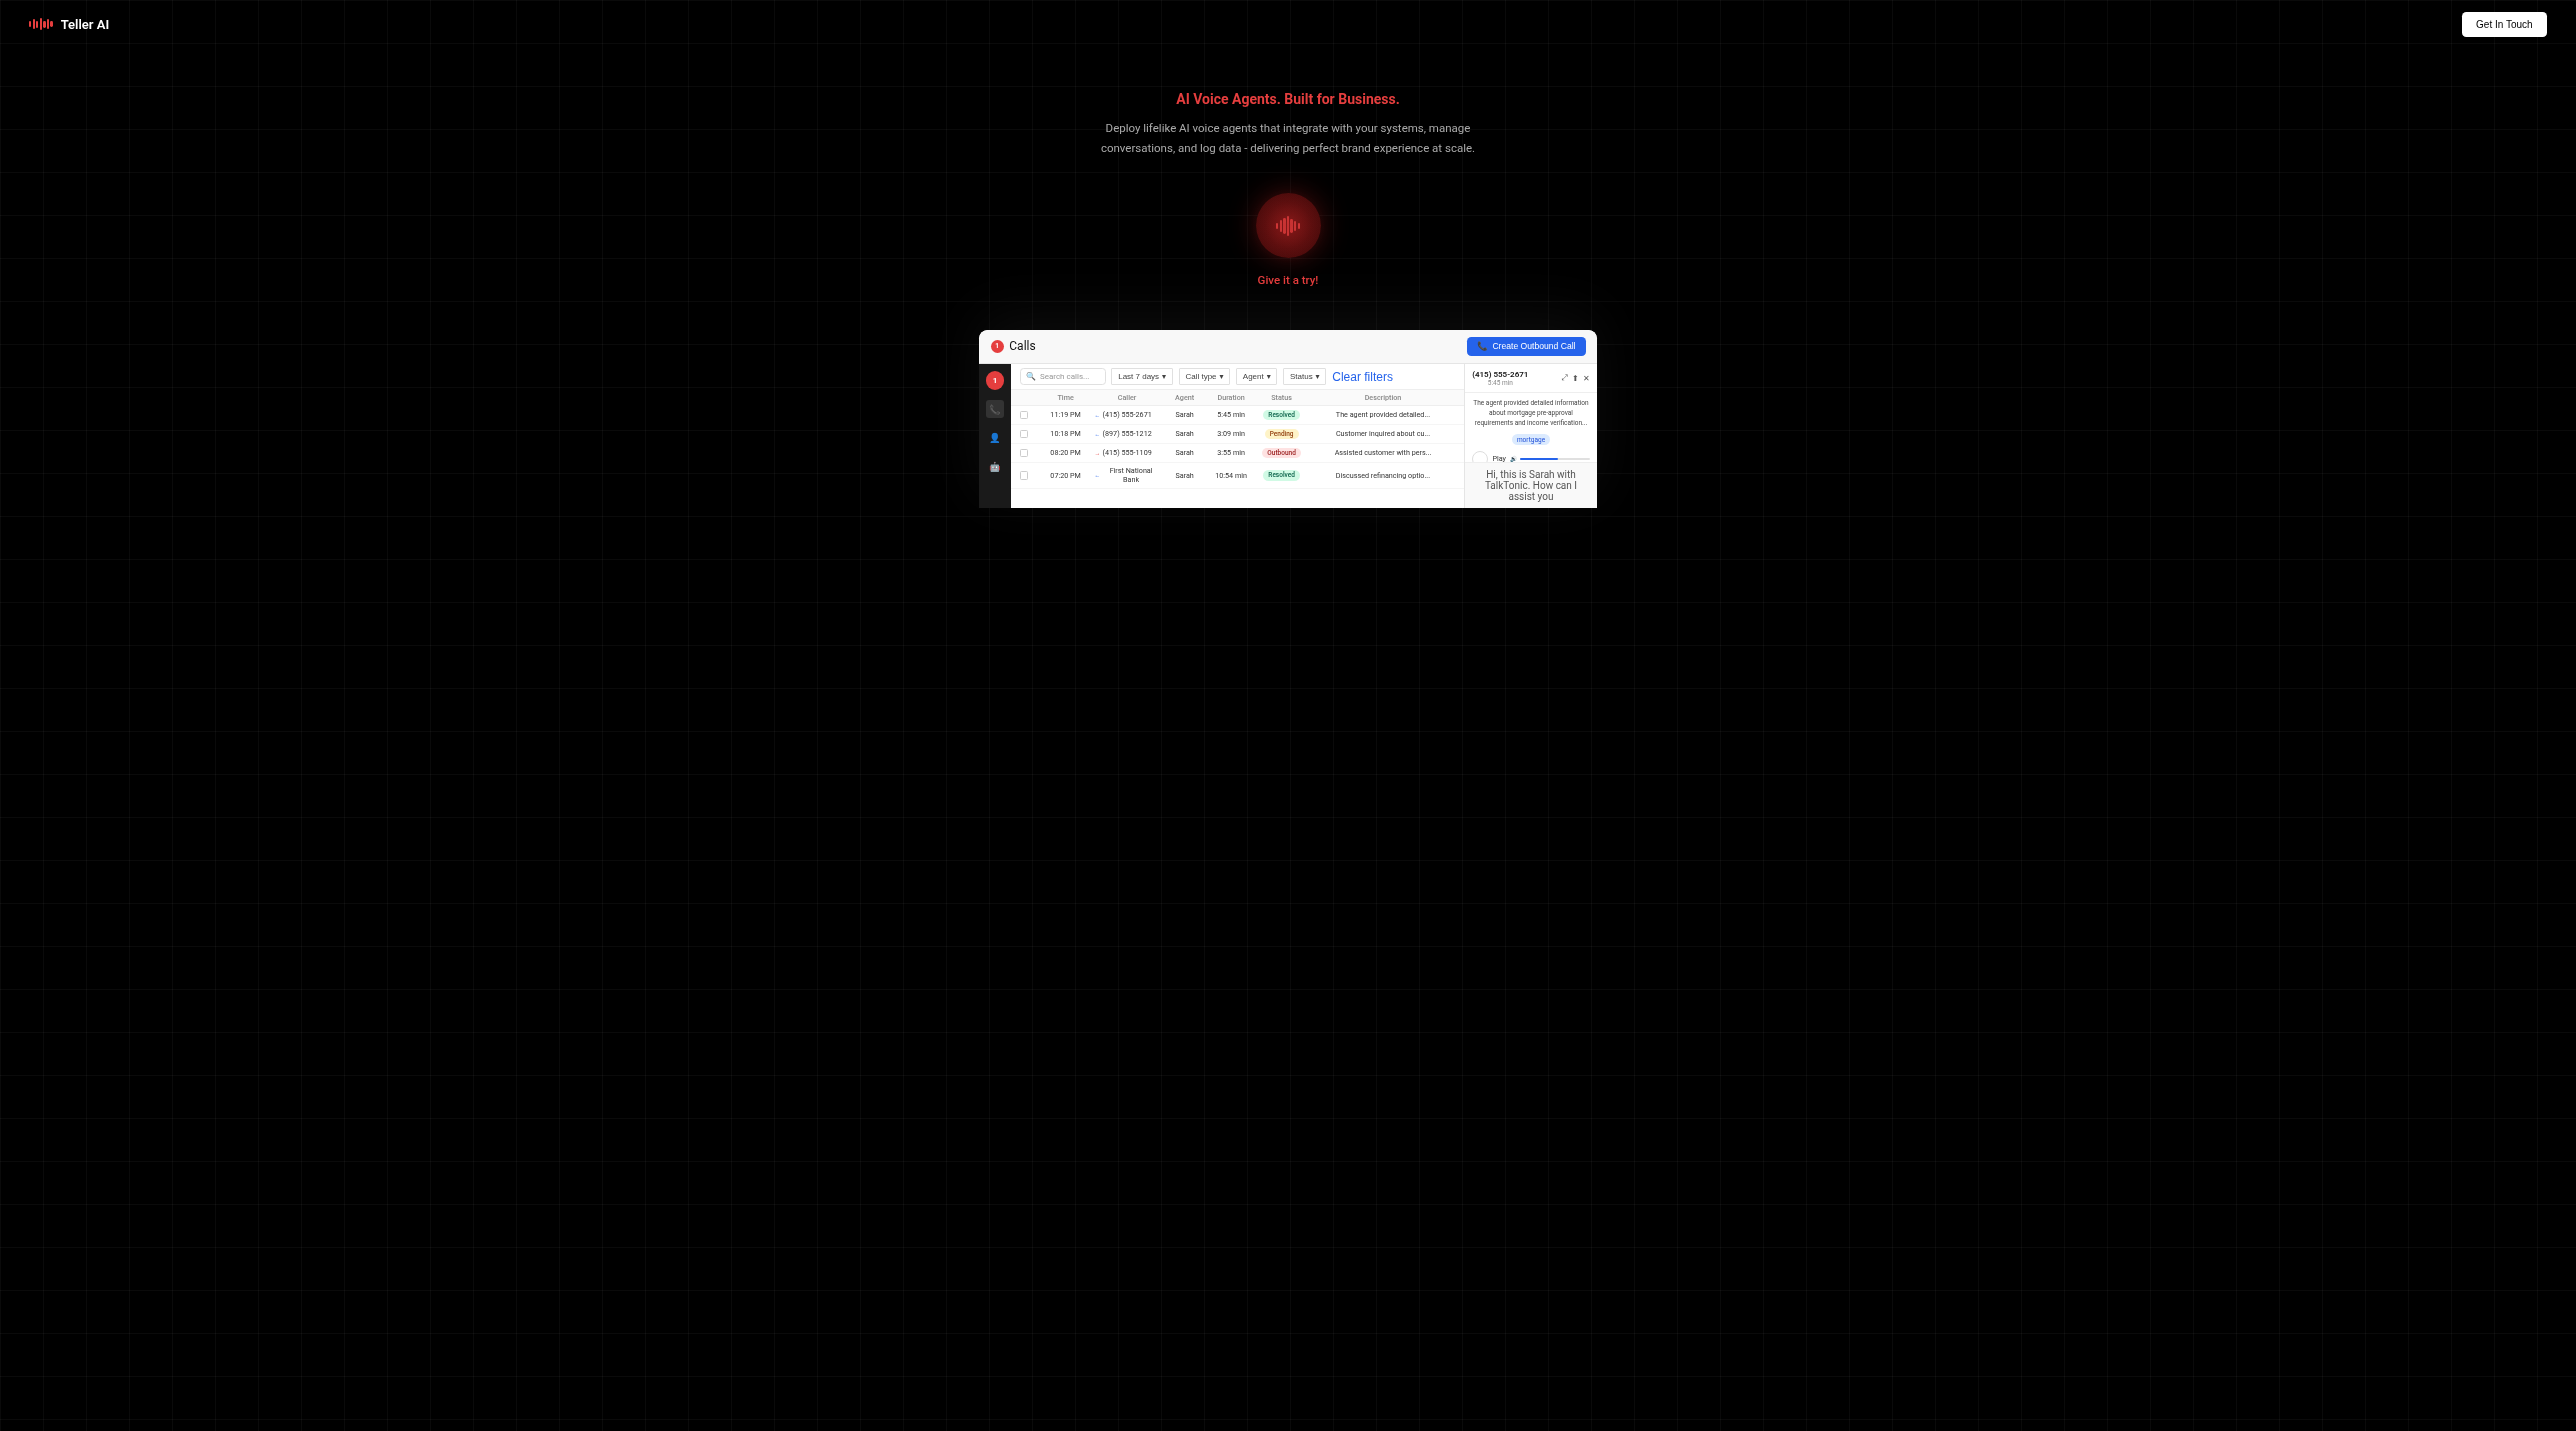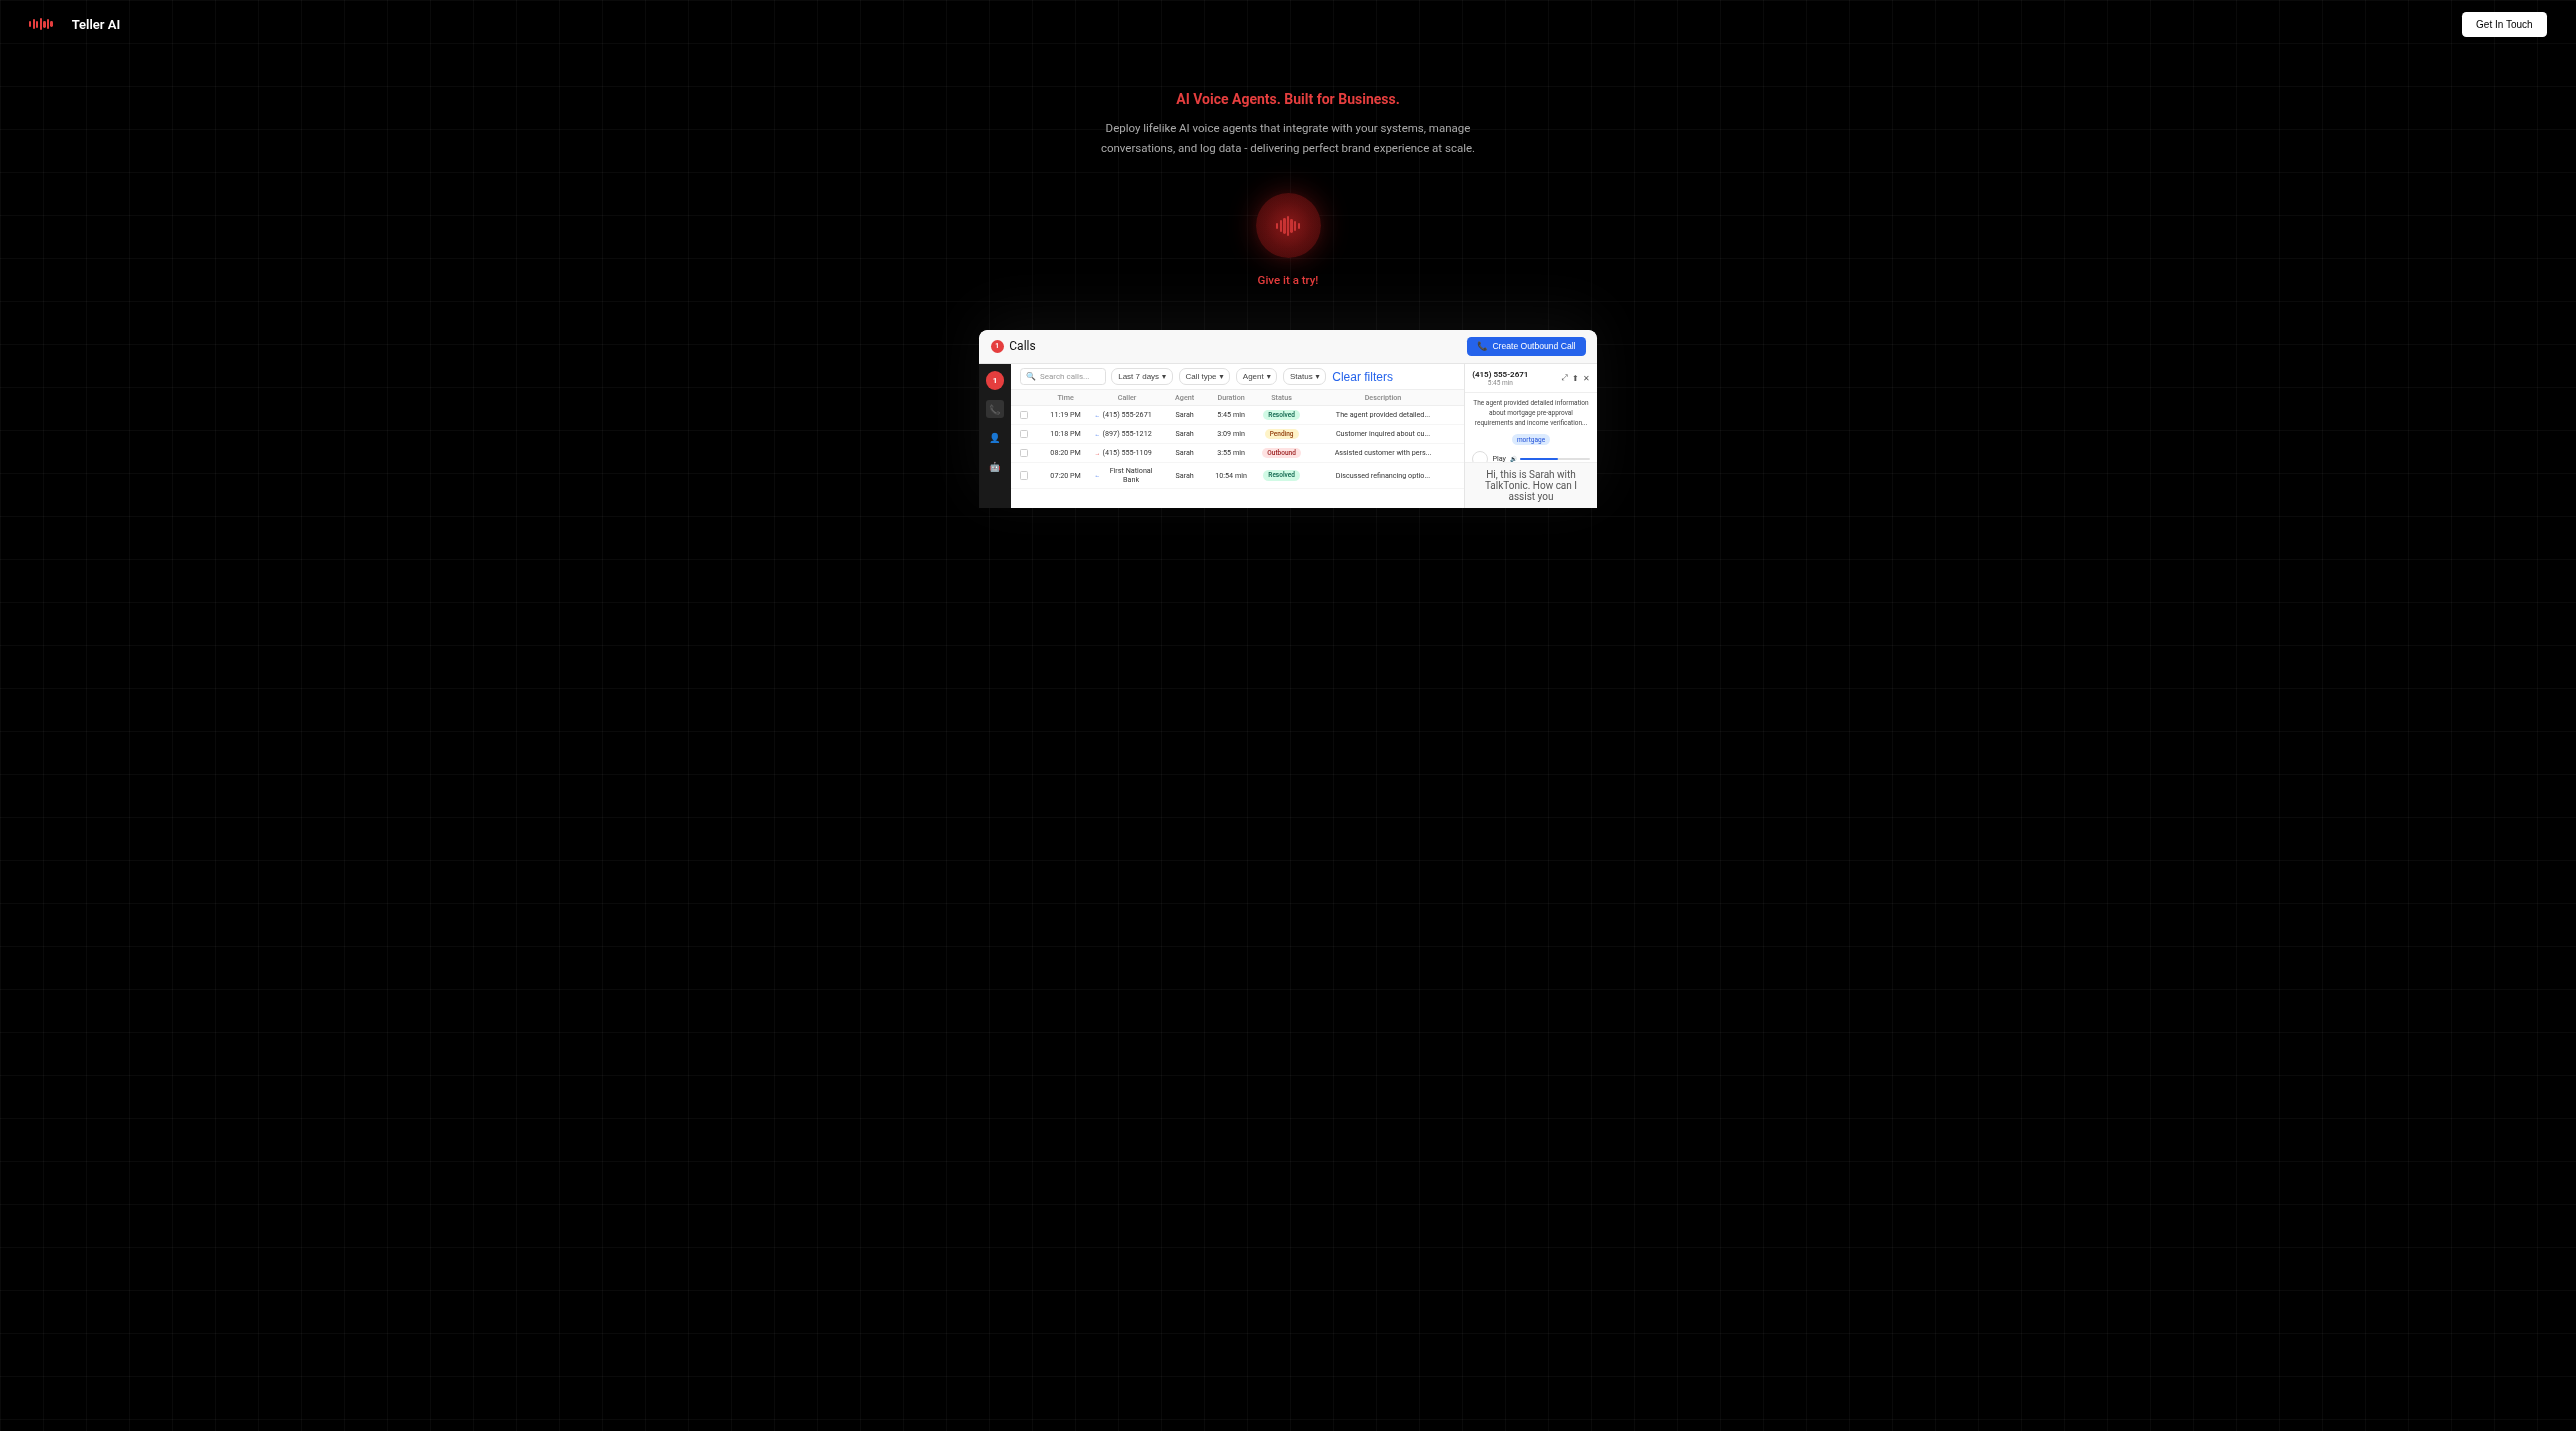--- a/index.html
+++ b/index.html
@@ -29,21 +29,21 @@
       z-index: 10;
       display: flex;
       align-items: center;
       justify-content: space-between;
       padding: 11.5px 29px;
     }
 
     .logo {
       display: flex;
       align-items: center;
-      gap: 19px;
+      gap: 8px;
     }
 
     .logo-icon {
       display: flex;
       align-items: center;
       gap: 1.4px;
     }
 
     .logo-text {
       font-size: 13px;
@@ -263,21 +263,21 @@
       font-size: 8px;
       color: #999;
       width: 86px;
     }
 
     .filter-btn {
       display: flex;
       align-items: center;
       gap: 2.9px;
       border: 0.7px solid #e0e0e0;
-      border-radius: 7px;
+      border-radius: 1px;
       padding: 2.9px 5.8px;
       font-size: 8px;
       color: #444;
       cursor: pointer;
       background: #fff;
     }
 
     .clear-filters-btn {
       background: none;
       border: none;

